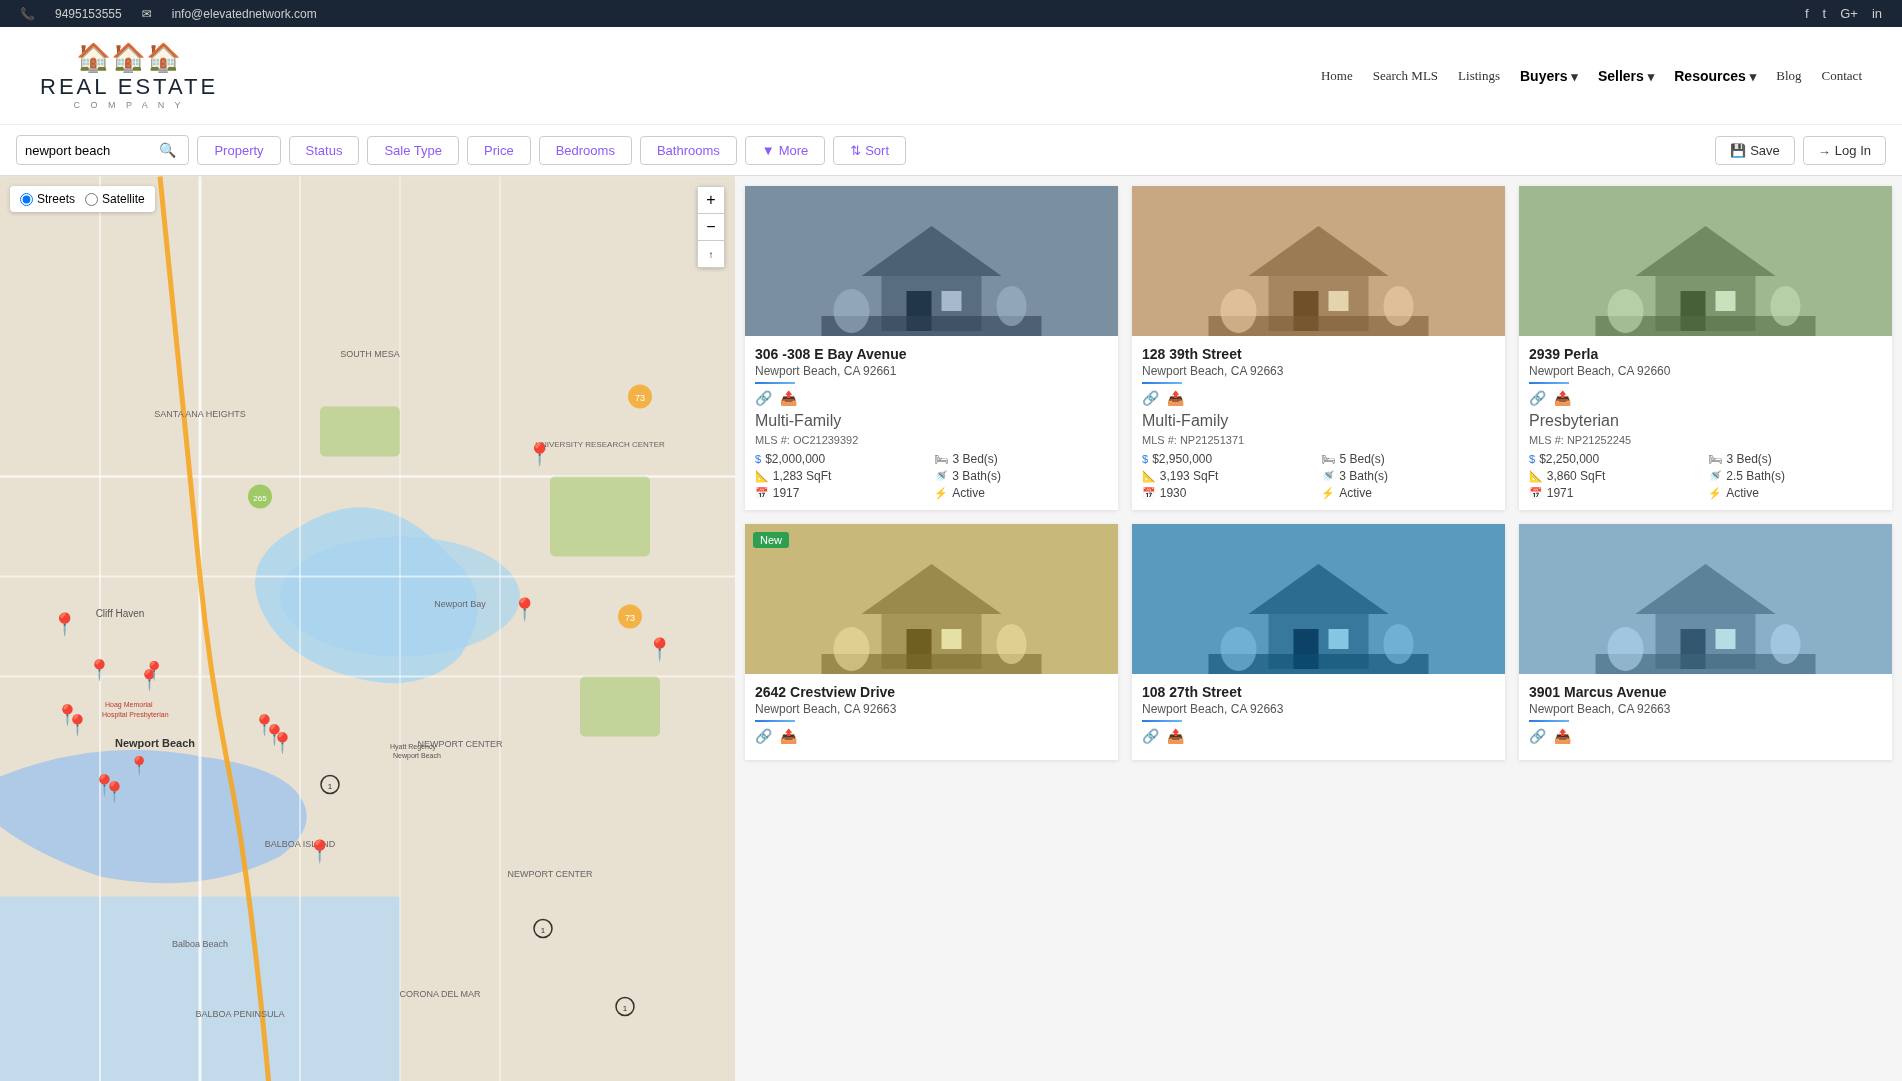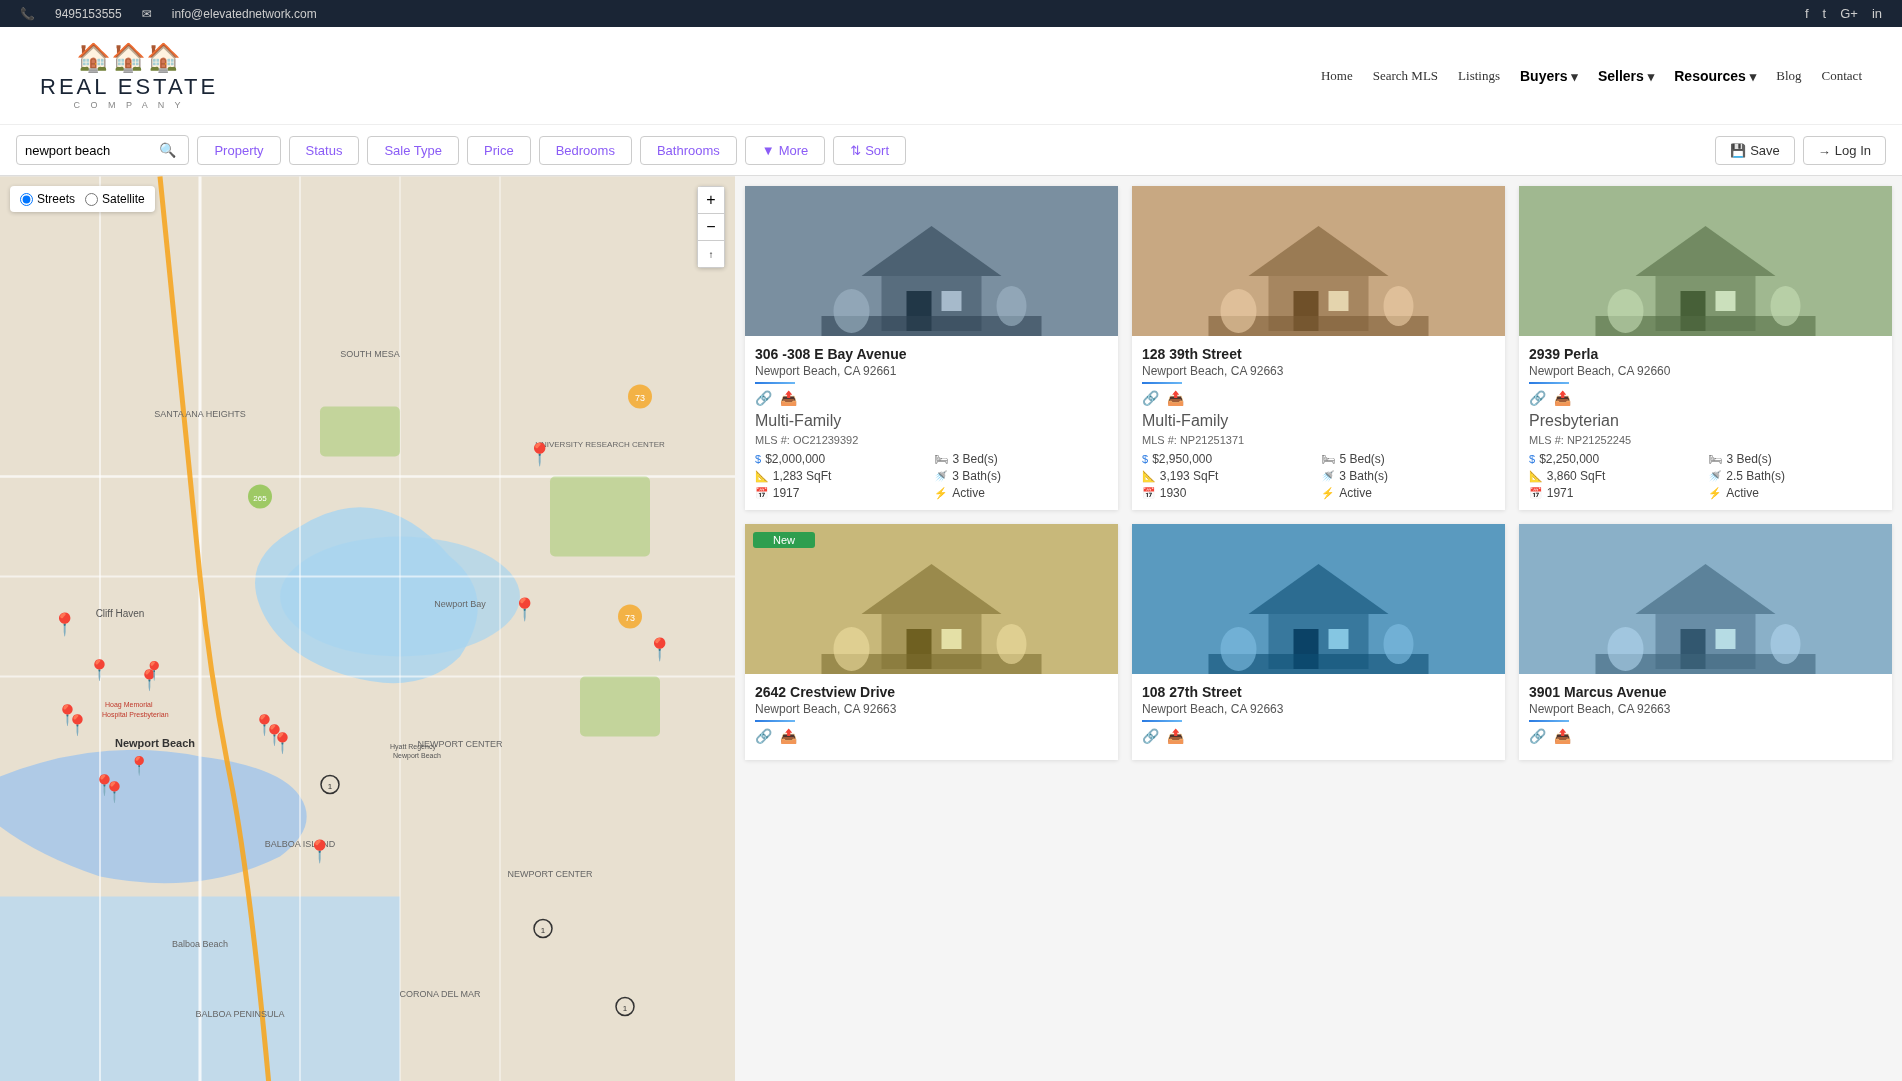--- a/index.html
+++ b/index.html
@@ -184,21 +184,21 @@
       position: relative;
       overflow: hidden;
     }
     .listing-badge {
       position: absolute;
       top: 8px;
       left: 8px;
       background: #2e9e4f;
       color: #fff;
       font-size: 11px;
-      padding: 2px 20px;
+      padding: 2px 7px;
       border-radius: 3px;
     }
     .listing-info { padding: 10px; }
     .listing-title { font-size: 14px; font-weight: bold; color: #222; margin-bottom: 2px; }
     .listing-location { font-size: 12px; color: #555; margin-bottom: 4px; }
     .listing-divider { height: 2px; background: linear-gradient(to right, #2a7ae2, #6bb8f5); width: 40px; margin-bottom: 6px; }
     .listing-actions { display: flex; gap: 8px; margin-bottom: 6px; }
     .listing-action-btn {
       background: none;
       border: none;

